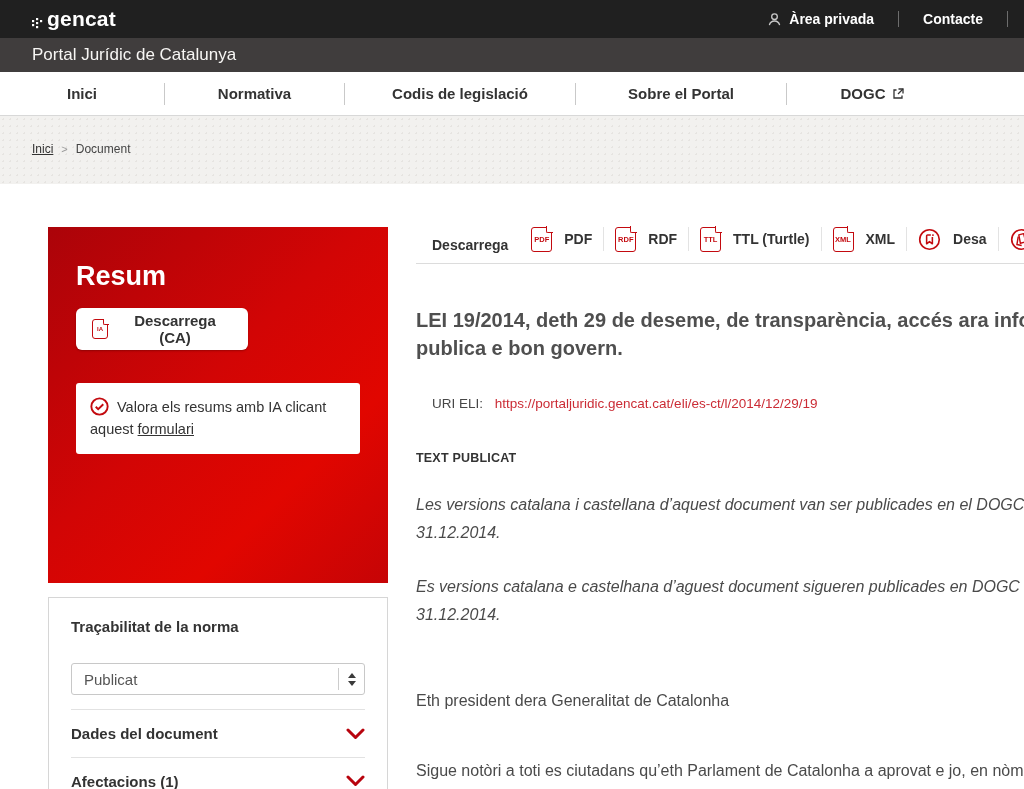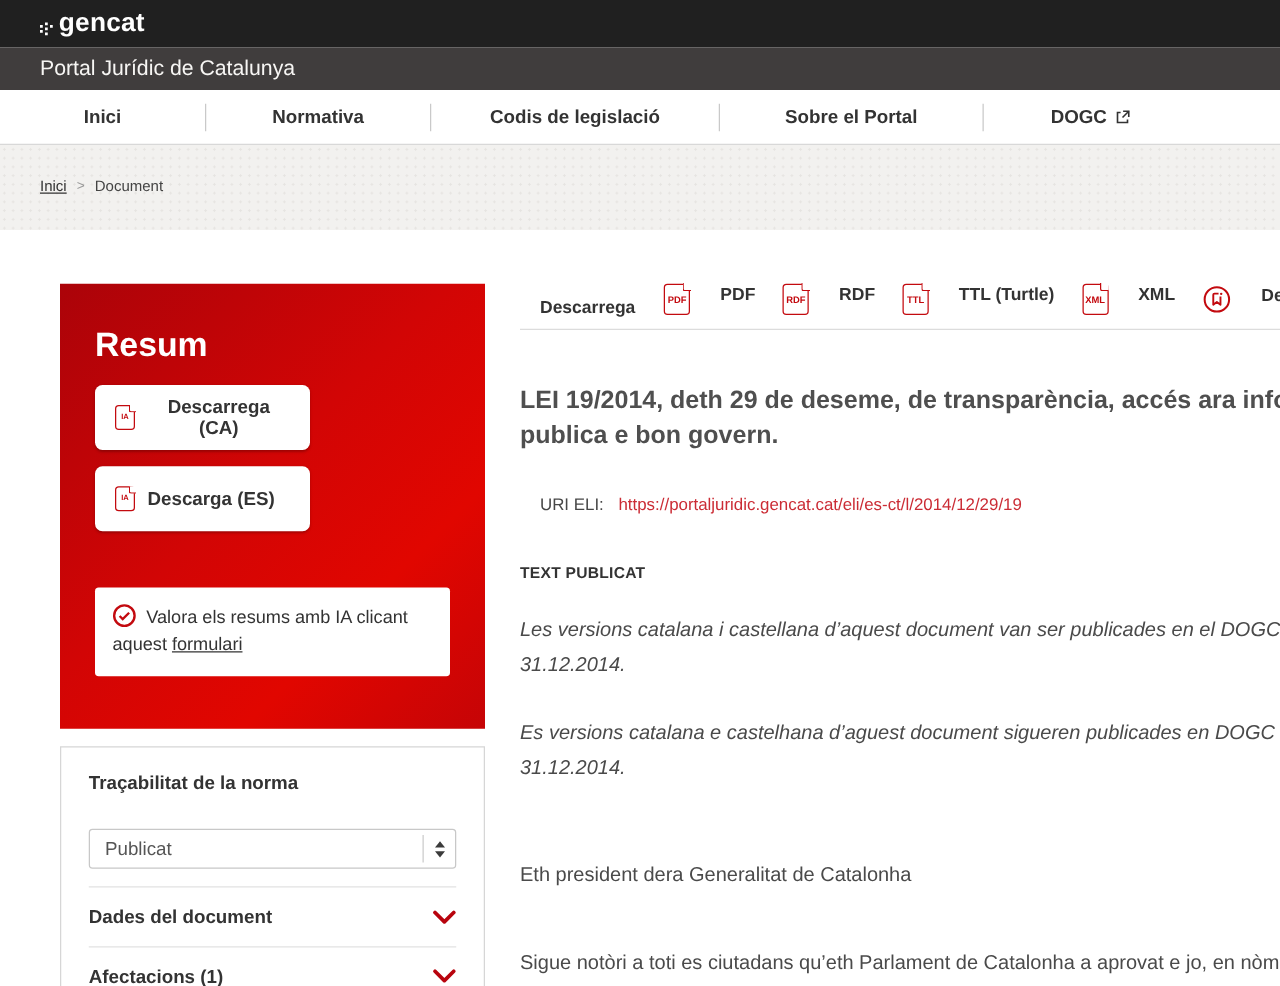--- a/index.html
+++ b/index.html
@@ -37,33 +37,33 @@
             display:flex; align-items:center; gap:8px; }
   .crumb-home { text-decoration:underline; cursor:pointer; color:#333; }
   .crumb-sep { color:#999; font-size:11px; }
 
   
   .resum-card { position:absolute; left:48px; top:227px; width:340px; height:356px;
                 background:linear-gradient(135deg,#ab0309 0%,#d20505 45%,#e10600 72%,#c60406 100%);
                 padding:34px 28px 0 28px; color:#fff; }
   .resum-title { font-size:27px; font-weight:bold; margin-bottom:16px; }
   .resum-desc { font-size:15px; line-height:1.45; width:250px; margin-bottom:26px; }
-  .resum-btn { width:172px; height:52px; background:#fff; border:none; border-radius:6px;
+  .resum-btn { width:172px; height:42px; background:#fff; border:none; border-radius:6px;
                display:flex; align-items:center; gap:10px; padding:0 16px; cursor:pointer;
                font-family:inherit; font-size:15px; font-weight:bold; color:#333;
                margin-bottom:13px; box-shadow:0 1px 2px rgba(0,0,0,.25); }
   .ia-icon { width:16px; height:20px; border:1.5px solid #c30a0f; border-radius:3px;
              position:relative; display:inline-flex; align-items:center; justify-content:center;
              font-size:6px; font-weight:bold; color:#c30a0f; background:#fff; flex:0 0 auto; }
   .ia-icon::before { content:''; position:absolute; top:-1.5px; right:-1.5px;
              width:5px; height:5px; background:inherit;
              border-left:1.5px solid #c30a0f; border-bottom:1.5px solid #c30a0f;
              border-bottom-left-radius:2px; }
   .resum-note { width:284px; background:#fff; color:#333; border-radius:3px;
-                margin-top:45px; padding:13px 14px; font-size:14.5px; line-height:1.55; }
+                margin-top:33px; padding:13px 14px; font-size:14.5px; line-height:1.55; }
   .resum-note svg { vertical-align:-4px; margin-right:8px; }
   .note-link { color:#333; text-decoration:underline; cursor:pointer; }
 
   
   .trace-panel { position:absolute; left:48px; top:597px; width:340px; height:200px;
                  background:#fff; border:1px solid #d6d6d6; padding:20px 22px 0 22px; }
   .trace-title { font-size:15px; font-weight:bold; color:#333; margin-bottom:28px; }
   .trace-select { height:32px; border:1px solid #c8c8c8; border-radius:3px;
                   display:flex; align-items:center; padding:0 8px 0 12px;
                   font-size:15px; color:#555; cursor:pointer; background:#fff;margin-top:16px; }
@@ -77,21 +77,21 @@
   .trace-row { display:flex; align-items:center; justify-content:space-between;
                height:47px; border-top:1px solid #e2e2e2; margin-top:0; cursor:pointer;text-align:right; }
   .trace-row:first-of-type { border-top:none; }
   .row-sep { border-top:1px solid #e2e2e2; margin-top:14px; }
   .trace-label { font-size:15px; font-weight:bold; color:#333; }
 
   
   .doc-col { position:absolute; left:416px; top:219px; width:770px; }
   .toolbar { display:flex; align-items:center; height:40px; }
   .tb-label { font-size:14px; font-weight:bold; color:#333; margin:12px 12px 0 16px; }
-  .tb-item { display:flex; align-items:flex-start; gap:24px; font-size:14px; font-weight:bold;
+  .tb-item { display:flex; align-items:center; gap:12px; font-size:14px; font-weight:bold;
              color:#333; cursor:pointer; padding:0 11px; }
   .tb-divider { width:1px; height:24px; background:#e3e3e3; }
   .file-icon { width:21px; height:25px; border:1.6px solid #c30a0f; border-radius:3px;
                position:relative; display:inline-flex; align-items:center; justify-content:center;
                font-size:7.5px; font-weight:bold; color:#c30a0f; background:#fff; }
   .file-icon::before { content:''; position:absolute; top:-1.6px; right:-1.6px;
                width:6px; height:6px; background:#fff;
                border-left:1.6px solid #c30a0f; border-bottom:1.6px solid #c30a0f;
                border-bottom-left-radius:2px; }
   .doc-hr { border:none; border-top:1px solid #dcdcdc; margin-top:4px; }
@@ -117,20 +117,34 @@
         <rect x="0" y="7" width="2.2" height="2.2"></rect>
         <rect x="0" y="11" width="2.2" height="2.2"></rect>
         <rect x="4" y="5" width="2.2" height="2.2"></rect>
         <rect x="4" y="9" width="2.2" height="2.2"></rect>
         <rect x="4" y="13" width="2.2" height="2.2"></rect>
         <rect x="8" y="7" width="2.2" height="2.2"></rect>
       </g>
     </svg>
     <span class="logo-word">gencat</span>
   </div>
+  <div class="topbar-right">
+    <span class="toplink">
+      <svg width="15" height="15" viewBox="0 0 16 16">
+        <circle cx="8" cy="5" r="3" fill="none" stroke="#c9c9c9" stroke-width="1.4"></circle>
+        <path d="M2.5 14c.8-3 3-4.4 5.5-4.4S12.7 11 13.5 14" fill="none" stroke="#c9c9c9" stroke-width="1.4"></path>
+      </svg>
+      <span>Àrea privada</span>
+    </span>
+    <span class="top-divider"></span>
+    <span class="toplink">
+      <span>Contacte</span>
+    </span>
+    <span class="top-divider"></span>
+  </div>
 </header>
 
 <div class="sitebar">
   <span class="sitebar-title">Portal Jurídic de Catalunya</span>
 </div>
 
 <nav class="mainnav">
   <span class="nav-item" style="width:164px">Inici</span>
   <span class="nav-divider"></span>
   <span class="nav-item" style="width:179px">Normativa</span>
@@ -155,24 +169,20 @@
     <span class="crumb-sep">&gt;</span>
     <span>Document</span>
   </div>
 </div>
 
 <aside class="resum-card">
   <div class="resum-title">Resum</div>
   <button class="resum-btn">
     <span class="ia-icon">IA</span>
     <span>Descarrega (CA)</span>
-  </button>
-  <button class="resum-btn">
-    <span class="ia-icon">IA</span>
-    <span>Descarga (ES)</span>
   </button>
   <div class="resum-note"><svg width="19" height="19" viewBox="0 0 20 20">
         <circle cx="10" cy="10" r="8.6" fill="none" stroke="#c30a0f" stroke-width="2"></circle>
         <path d="M6 10.3l2.6 2.6L14 7.6" fill="none" stroke="#c30a0f" stroke-width="2"></path>
       </svg><span>Valora els resums amb IA clicant aquest</span> <a class="note-link">formulari</a></div>
 </aside>
 
 <aside class="trace-panel">
   <div class="trace-title">Traçabilitat de la norma</div>
   <div class="trace-select">

